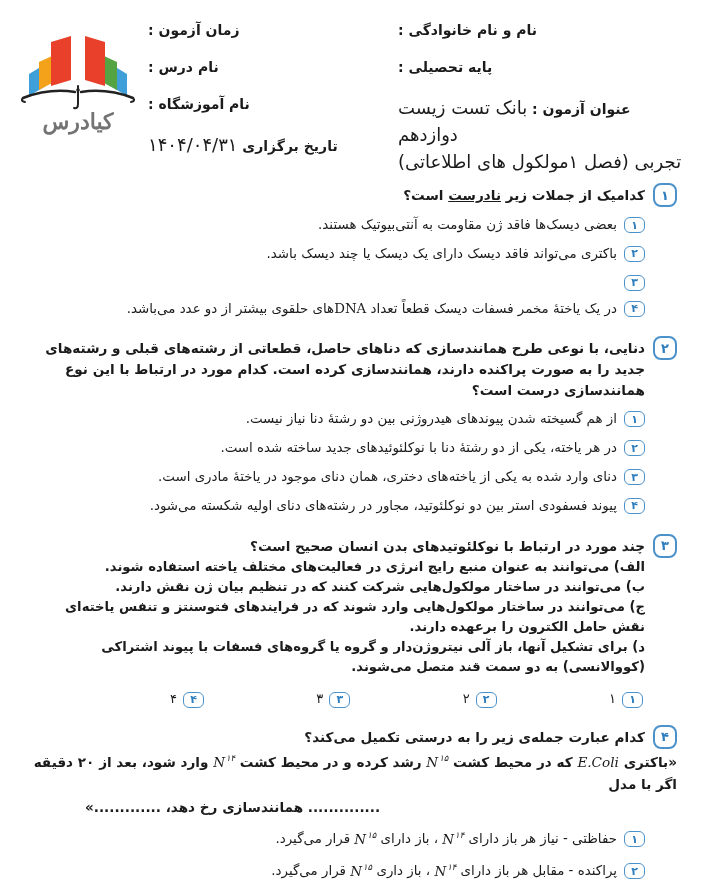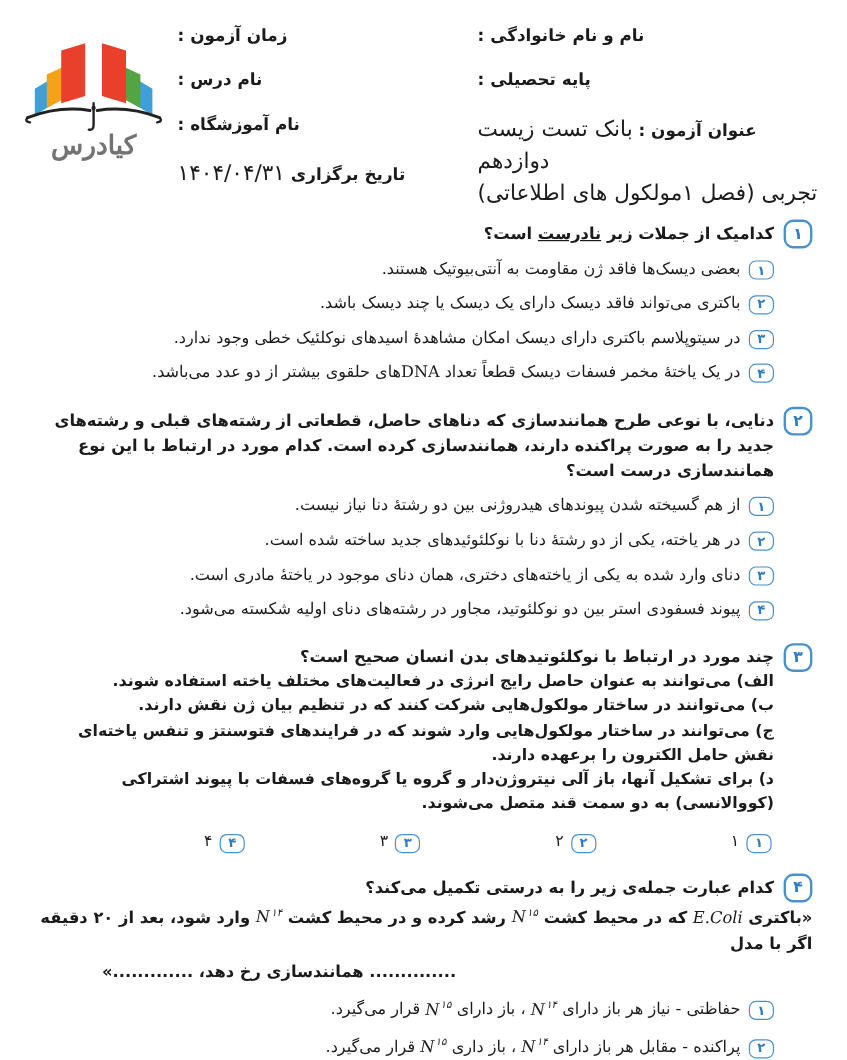--- a/index.html
+++ b/index.html
@@ -112,21 +112,20 @@
         <div class="opt">
           <span class="opt-badge">۱</span>
           <div class="opt-text">بعضی دیسک‌ها فاقد ژن مقاومت به آنتی‌بیوتیک هستند.</div>
         </div>
         <div class="opt">
           <span class="opt-badge">۲</span>
           <div class="opt-text">باکتری می‌تواند فاقد دیسک دارای یک دیسک یا چند دیسک باشد.</div>
         </div>
         <div class="opt">
           <span class="opt-badge">۳</span>
-          <div class="opt-text">در سیتوپلاسم باکتری دارای دیسک امکان مشاهدهٔ اسیدهای نوکلئیک خطی وجود ندارد.</div>
         </div>
         <div class="opt">
           <span class="opt-badge">۴</span>
           <div class="opt-text">
             <span>در یک یاختهٔ مخمر فسفات دیسک قطعاً تعداد </span><span class="latin">DNA</span><span>های حلقوی بیشتر از دو عدد می‌باشد.</span>
           </div>
         </div>
       </div>
     </div>
 
@@ -154,21 +153,21 @@
         </div>
       </div>
     </div>
 
     <div class="question">
       <div class="q-head">
         <span class="q-badge">۳</span>
         <div style="flex:1">
           <div class="q-stem">چند مورد در ارتباط با نوکلئوتیدهای بدن انسان صحیح است؟</div>
           <div class="q3-items">
-            <div>الف) می‌توانند به عنوان حاصل رایج انرژی در فعالیت‌های مختلف یاخته استفاده شوند.</div>
+            <div>الف) می‌توانند به عنوان منبع رایج انرژی در فعالیت‌های مختلف یاخته استفاده شوند.</div>
             <div>ب) می‌توانند در ساختار مولکول‌هایی شرکت کنند که در تنظیم بیان ژن نقش دارند.</div>
             <div>ج) می‌توانند در ساختار مولکول‌هایی وارد شوند که در فرایندهای فتوسنتز و تنفس یاخته‌ای نقش حامل الکترون را برعهده دارند.</div>
             <div>د) برای تشکیل آنها، باز آلی نیتروژن‌دار و گروه یا گروه‌های فسفات با پیوند اشتراکی (کووالانسی) به دو سمت قند متصل می‌شوند.</div>
           </div>
           <div class="q3-answers">
             <div class="q3-ans">
               <span class="opt-badge">۱</span>
               <span class="lbl">۱</span>
             </div>
             <div class="q3-ans">

